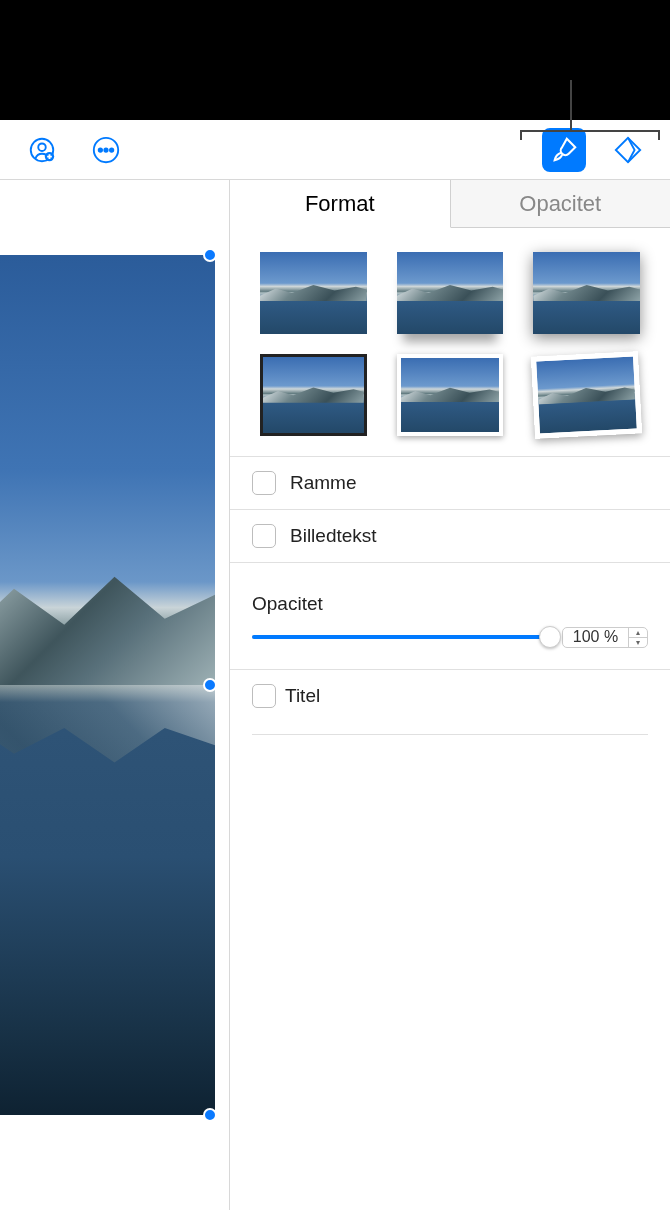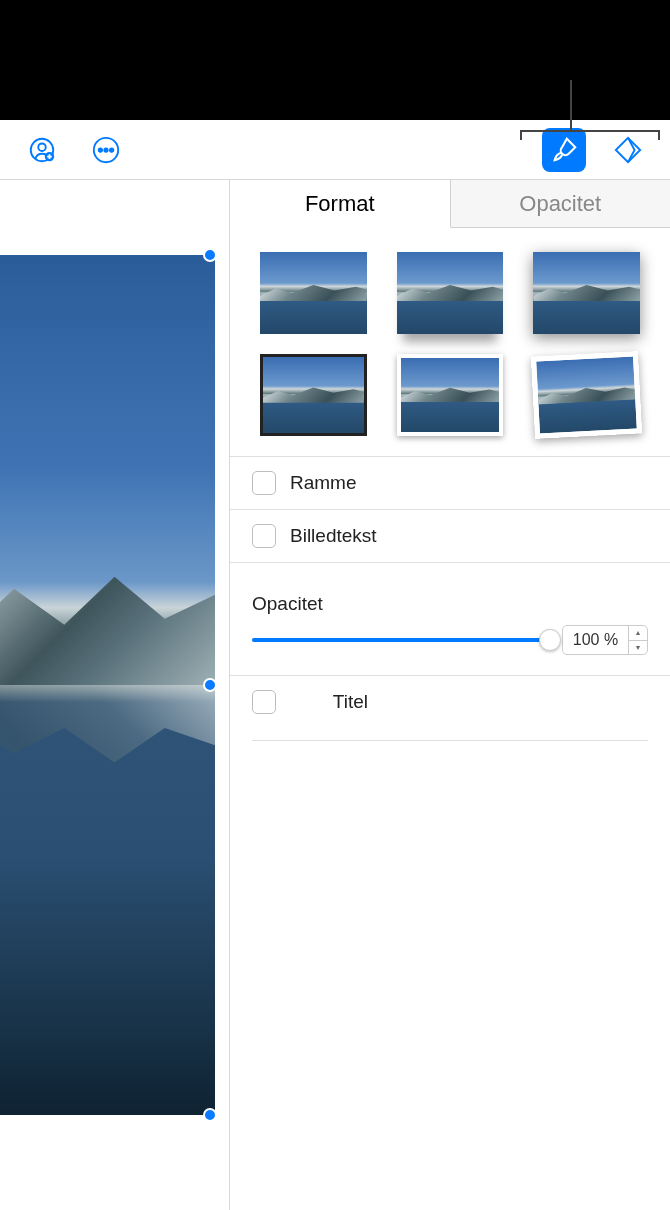--- a/index.html
+++ b/index.html
@@ -252,21 +252,21 @@
     border-radius: 50%;
     transform: translate(-50%, -50%);
     box-shadow: 0 1px 3px rgba(0,0,0,.25);
   }
   .pct-box {
     display:flex;
     align-items:stretch;
     border:1px solid #ccc;
     border-radius:5px;
     overflow:hidden;
-    height:30px;
+    height:21px;
     text-align:right;
   }
   .pct-val {
     width: 66px;
     display:flex;
     align-items:center;
     justify-content:center;
     font-size:16px;
     color:#333;
     border-right:1px solid #ccc;
@@ -276,21 +276,21 @@
     display:flex;
     flex-direction:column;
   }
   .stepper div{
     flex:1;display:flex;align-items:center;justify-content:center;
     font-size:8px;color:#666;
   }
   .stepper div:first-child{border-bottom:1px solid #ccc;}
 
   .title-section { border-top:1px solid #e0e0e0; padding:14px 22px 20px;}
-  .title-row { display:flex;align-items:center;gap:30px;margin-bottom:2px;text-align:right;}
+  .title-row { display:flex;align-items:center;gap:9px;margin-bottom:2px;}
   .select {
     flex:1;
     height:34px;
     border:1px solid #ccc;
     border-radius:6px;
     display:flex;
     align-items:center;
     justify-content:space-between;
     padding:0 10px;
     color:#b5b5b5;

